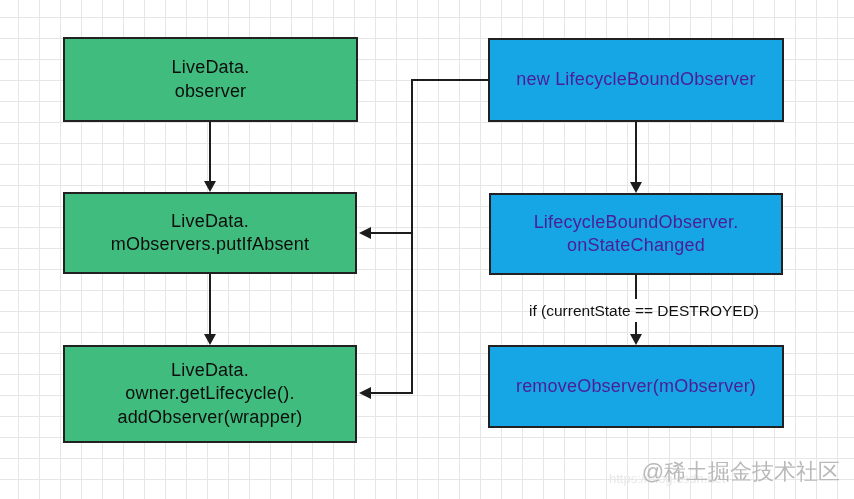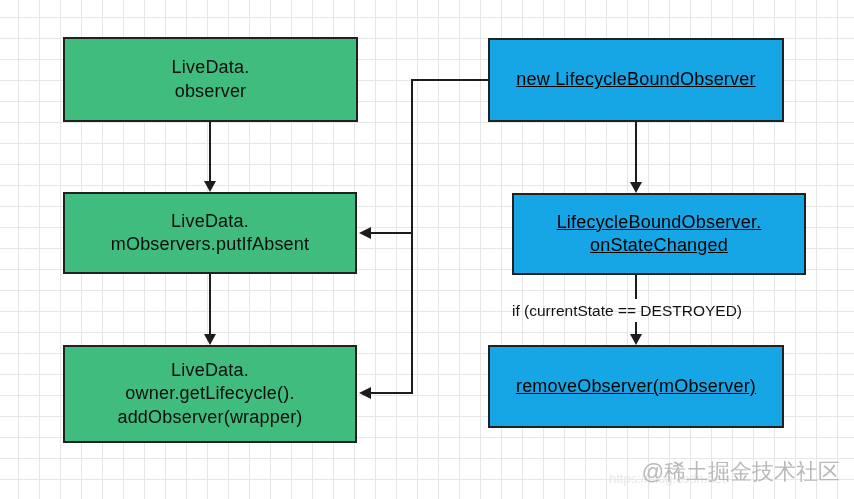--- a/index.html
+++ b/index.html
@@ -47,32 +47,31 @@
     font-size: 18px;
     line-height: 1.3;
     letter-spacing: 0.2px;
   }
   .node.green {
     background: var(--green-color, #40bd7e);
     color: #0d0d0d;
   }
   .node.blue {
     background: var(--blue-color, #16a6e6);
-    color: #000000;
-    text-decoration: underline;
+    color: #4c1d95;
   }
   .node-g1 { left: 63px;  top: 37px;  width: 295px; height: 85px; }
   .node-g2 { left: 63px;  top: 192px; width: 294px; height: 82px; }
   .node-g3 { left: 63px;  top: 345px; width: 294px; height: 98px; }
   .node-b1 { left: 488px; top: 38px;  width: 296px; height: 84px; }
-  .node-b2 { left: 512px; top: 193px; width: 294px; height: 82px; }
+  .node-b2 { left: 489px; top: 193px; width: 294px; height: 82px; }
   .node-b3 { left: 488px; top: 345px; width: 296px; height: 83px; text-align: right; }
   .edge-label {
     position: absolute;
-    left: 627px;
+    left: 644px;
     top: 302px;
     transform: translateX(-50%);
     font-size: 15.5px;
     color: #111111;
     white-space: nowrap;
   }
   .watermark-community {
     position: absolute;
     right: 14px;
     top: 457px;

